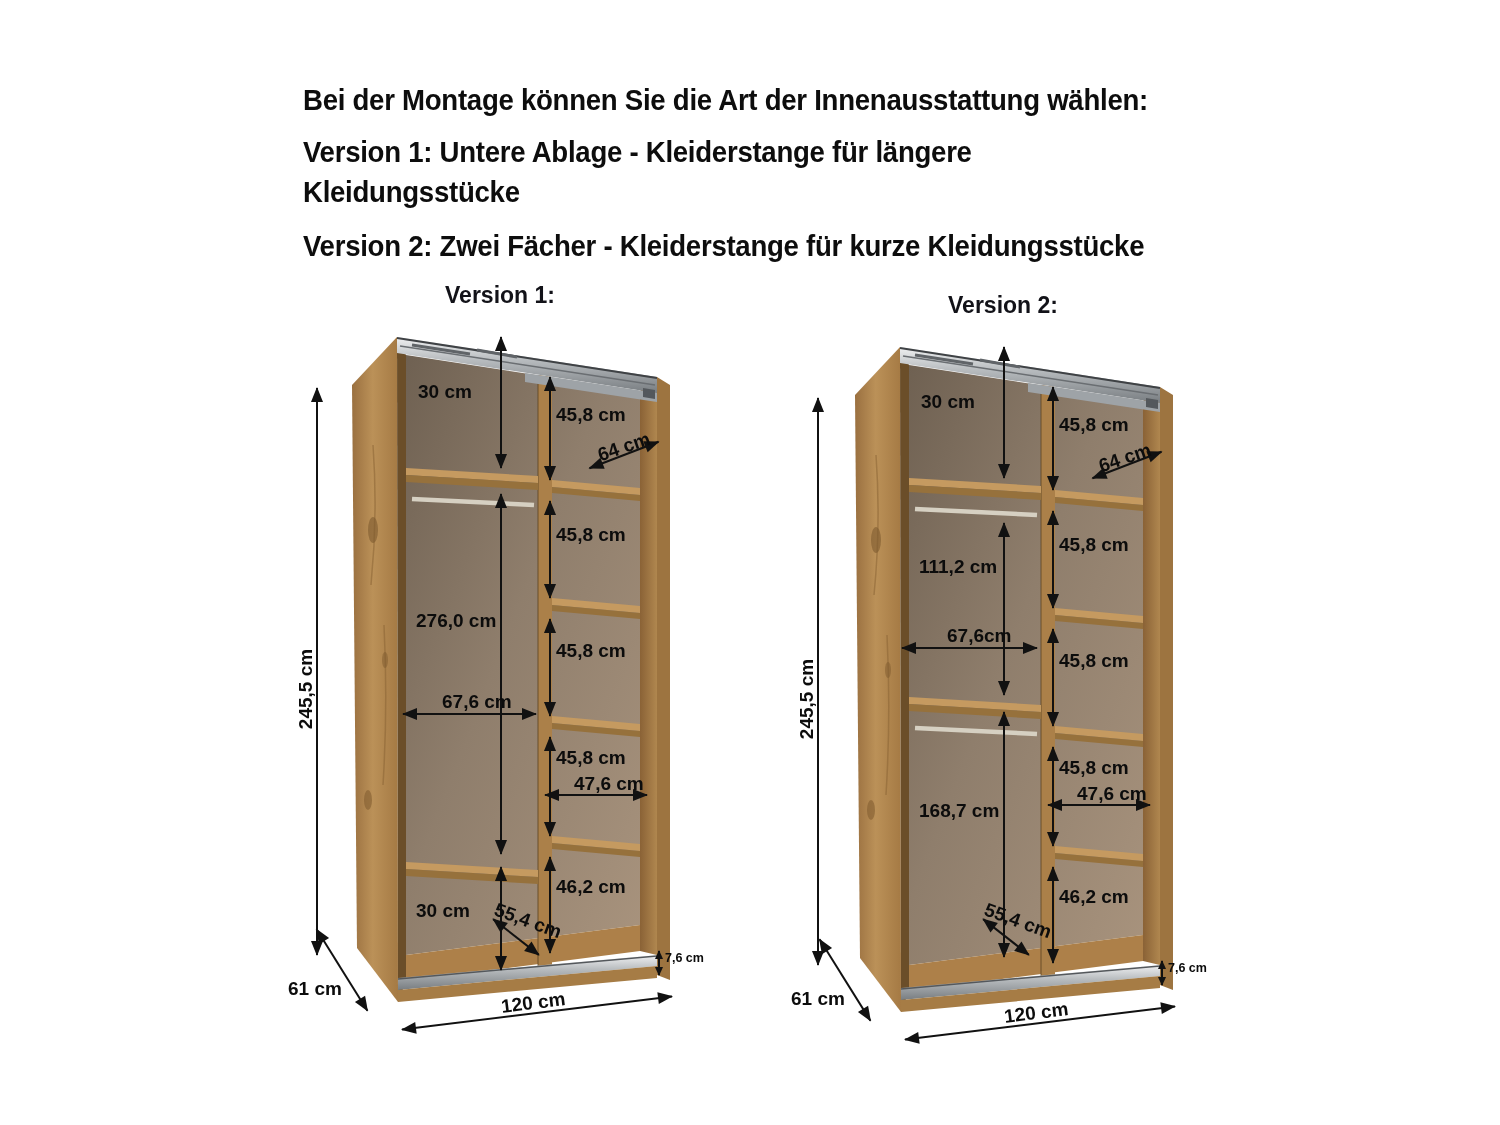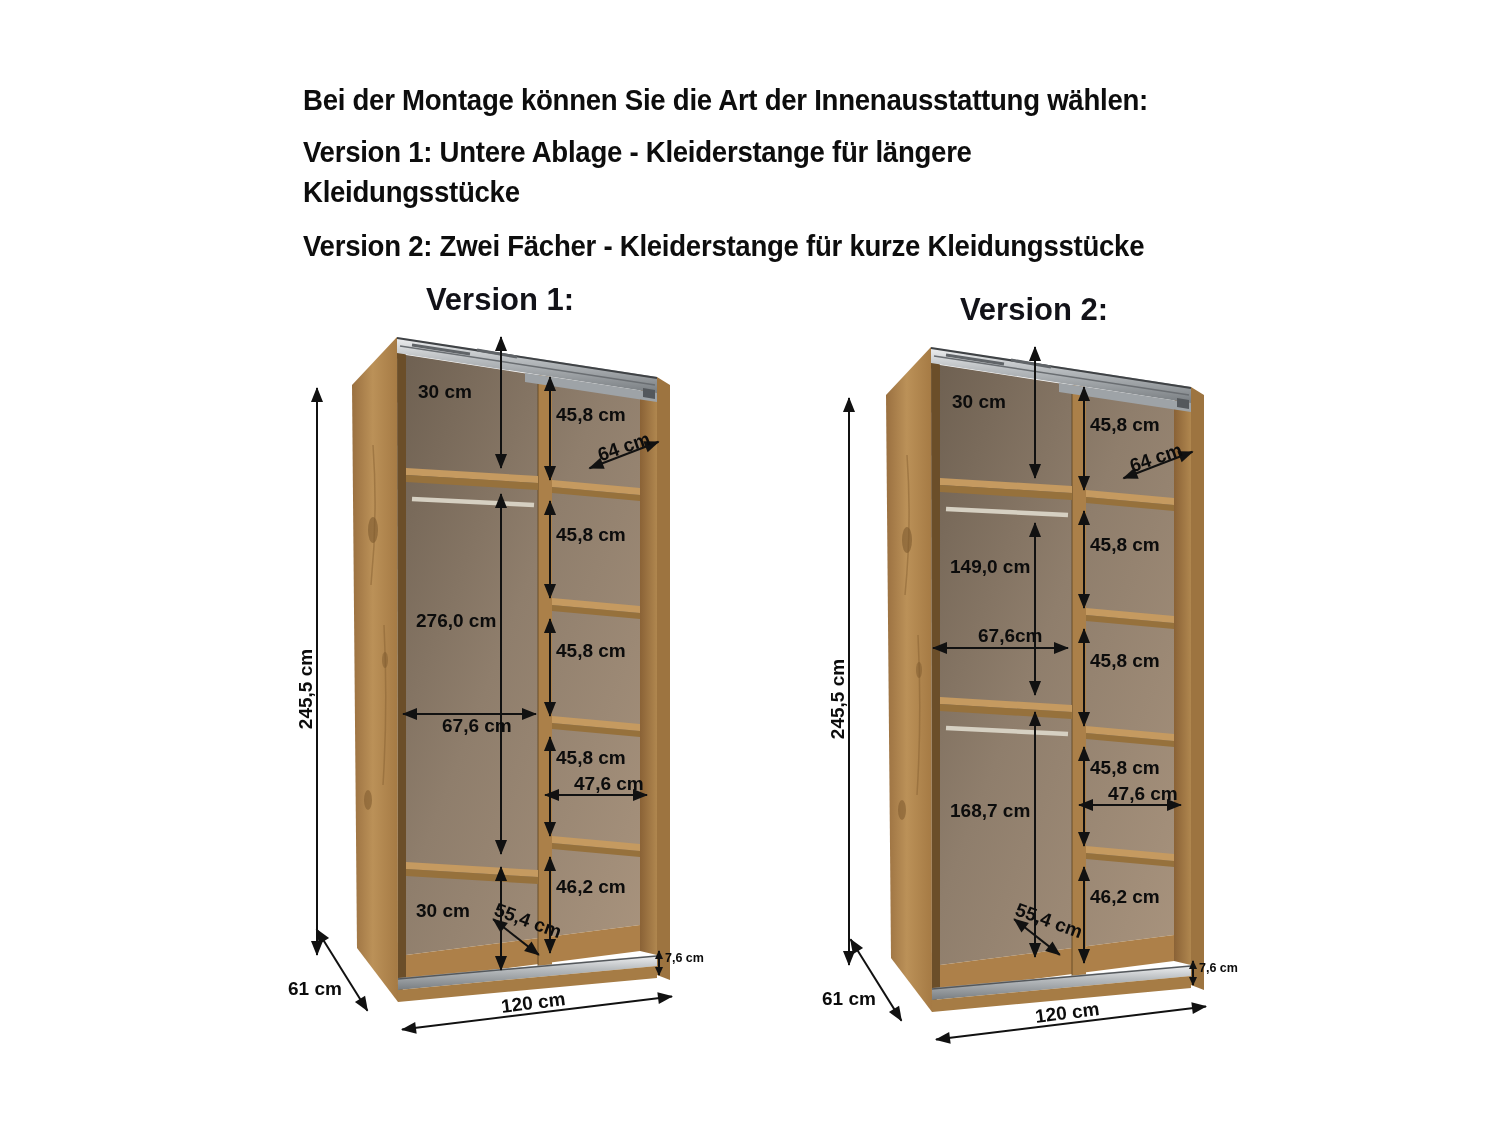--- a/index.html
+++ b/index.html
@@ -9,23 +9,23 @@
   
   .hdr{position:absolute;left:303px;top:80px;width:980px;
        font-weight:bold;font-size:30px;letter-spacing:-0.3px;
        transform:scaleX(.92);transform-origin:left top;line-height:40px;}
   .hdr .l1{margin-bottom:12px;}
   .hdr .l3{margin-bottom:14px;}
 
   
   .ward{position:absolute;width:500px;height:790px;}
   .ward.v1{left:250px;top:270px;}
-  .ward.v2{left:784px;top:280px;}
+  .ward.v2{left:753px;top:280px;}
   .wtitle{position:absolute;left:170px;top:12px;width:160px;text-align:center;
-          font-weight:bold;font-size:31px;color:#121218;}
+          font-weight:bold;font-size:23px;color:#121218;}
   .ward svg{position:absolute;left:90px;top:55px;}
 
   
   .lbl{position:absolute;font-weight:bold;font-size:19px;white-space:nowrap;color:#0c0c0c;}
   .lbl.sm{font-size:12.5px;}
   .lbl.rot90{width:96px;height:22px;text-align:center;transform:rotate(-90deg);}
 
   
   .ah,.av{position:absolute;background:#111;}
   .ah{height:2px;}
@@ -141,21 +141,21 @@
   <div class="av smhead" style="left:408px;top:681px;height:24px;"></div>
   <div class="lbl sm" style="left:415px;top:681px;">7,6 cm</div>
 
   <div class="av" style="left:250px;top:67px;height:131px;"></div>
   <div class="lbl" style="left:168px;top:111px;">30 cm</div>
   <div class="av" style="left:250px;top:224px;height:360px;"></div>
   <div class="lbl" style="left:166px;top:340px;">276,0 cm</div>
   <div class="av" style="left:250px;top:597px;height:103px;"></div>
   <div class="lbl" style="left:166px;top:630px;">30 cm</div>
   <div class="ah" style="left:153px;top:443px;width:133px;"></div>
-  <div class="lbl" style="left:192px;top:445px;">67,6 cm</div>
+  <div class="lbl" style="left:192px;top:421px;">67,6 cm</div>
   <div class="ah" style="left:237px;top:666px;width:58px;transform:rotate(38deg);"></div>
   <div class="lbl" style="left:243px;top:640px;transform:rotate(20deg);">55,4 cm</div>
 
   <div class="av" style="left:299px;top:107px;height:103px;"></div>
   <div class="lbl" style="left:306px;top:134px;">45,8 cm</div>
   <div class="av" style="left:299px;top:231px;height:97px;"></div>
   <div class="lbl" style="left:306px;top:254px;">45,8 cm</div>
   <div class="av" style="left:299px;top:349px;height:97px;"></div>
   <div class="lbl" style="left:306px;top:370px;">45,8 cm</div>
   <div class="av" style="left:299px;top:467px;height:99px;"></div>
@@ -249,21 +249,21 @@
   <div class="ah" style="left:44px;top:699px;width:96px;transform:rotate(58deg);"></div>
   <div class="lbl" style="left:38px;top:708px;">61 cm</div>
   <div class="ah" style="left:151px;top:742px;width:272px;transform:rotate(-7deg);"></div>
   <div class="lbl" style="left:251px;top:722px;transform:rotate(-7deg);">120 cm</div>
   <div class="av smhead" style="left:408px;top:681px;height:24px;"></div>
   <div class="lbl sm" style="left:415px;top:681px;">7,6 cm</div>
 
   <div class="av" style="left:250px;top:67px;height:131px;"></div>
   <div class="lbl" style="left:168px;top:111px;">30 cm</div>
   <div class="av" style="left:250px;top:243px;height:172px;"></div>
-  <div class="lbl" style="left:166px;top:276px;">149,0 cm</div>
+  <div class="lbl" style="left:166px;top:276px;">111,2 cm</div>
   <div class="av" style="left:250px;top:432px;height:245px;"></div>
   <div class="lbl" style="left:166px;top:520px;">168,7 cm</div>
   <div class="ah" style="left:149px;top:367px;width:135px;"></div>
   <div class="lbl" style="left:194px;top:345px;">67,6cm</div>
   <div class="ah" style="left:224px;top:656px;width:58px;transform:rotate(38deg);"></div>
   <div class="lbl" style="left:230px;top:630px;transform:rotate(20deg);">55,4 cm</div>
 
   <div class="av" style="left:299px;top:107px;height:103px;"></div>
   <div class="lbl" style="left:306px;top:134px;">45,8 cm</div>
   <div class="av" style="left:299px;top:231px;height:97px;"></div>

